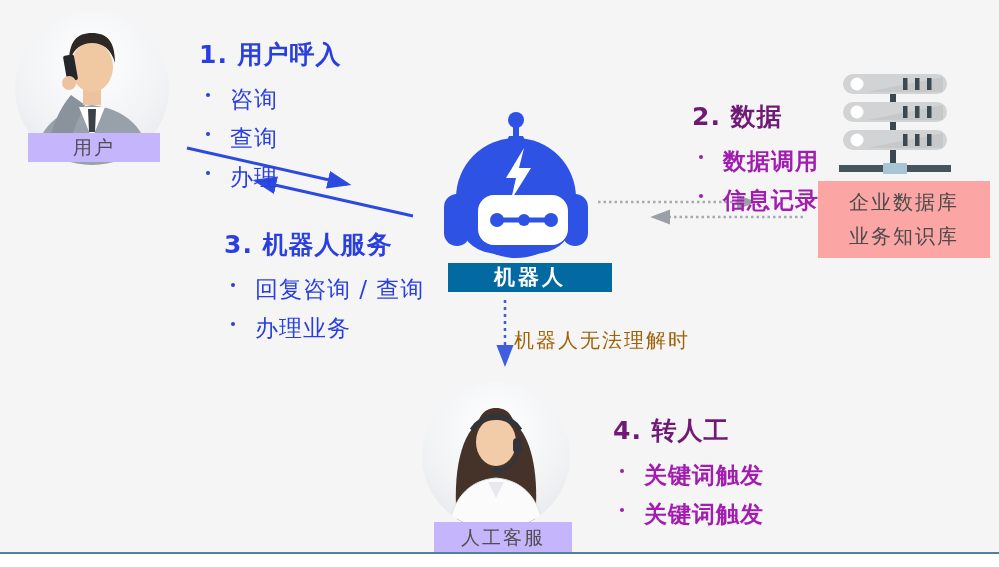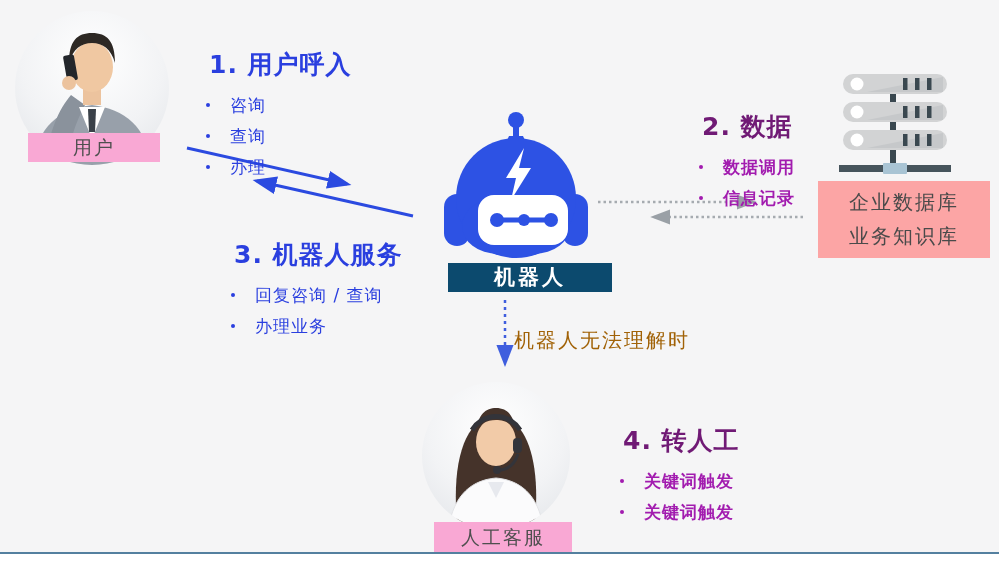--- a/index.html
+++ b/index.html
@@ -8,36 +8,36 @@
     background:#f5f5f6;
     font-family:"DejaVu Sans","Liberation Sans",sans-serif;
   }
   .overlay{position:absolute;left:0;top:0;z-index:1;pointer-events:none;}
   .photo{
     position:absolute;border-radius:50%;overflow:hidden;z-index:2;
     background:radial-gradient(circle at 50% 32%, #ffffff 0%, #f2f3f5 55%, #e0e3e7 100%);
   }
   .photo svg{display:block;}
   .photo-label{
-    position:absolute;z-index:3;background:#f9a8d4;color:#4f4f4f;
+    position:absolute;z-index:3;background:#c4b5fd;color:#4f4f4f;
     font-size:19px;text-align:center;letter-spacing:2px;
   }
   .step{position:absolute;z-index:2;}
-  .step h3{margin:12px;font-size:25px;font-weight:bold;letter-spacing:1px;}
+  .step h3{margin:2px;font-size:25px;font-weight:bold;letter-spacing:1px;}
   .step ul{list-style:none;margin:13px 0 0 0;padding:0;}
-  .step li{position:relative;padding-left:33px;font-size:17px;margin-bottom:8px;letter-spacing:1px;}
+  .step li{position:relative;padding-left:33px;font-size:23px;margin-bottom:8px;letter-spacing:1px;}
   .step li::before{
     content:'';position:absolute;left:9px;top:9px;width:4px;height:4px;
     border-radius:50%;background:currentColor;
   }
   .step.blue h3, .step.blue li{color:#2a3fdf;}
   .step.dark h3{color:#701a75;}
   .step.dark li{color:#a21caf;font-weight:bold;}
   .banner{
-    position:absolute;z-index:3;background:#0c4a6e;color:#ffffff;
+    position:absolute;z-index:3;background:#0369a1;color:#ffffff;
     font-weight:bold;font-size:21px;text-align:center;letter-spacing:3px;
   }
   .db-box{
     position:absolute;z-index:2;background:#fca5a5;color:#4a4a4a;
     display:flex;flex-direction:column;justify-content:space-evenly;align-items:center;
     font-size:20px;letter-spacing:2px;
   }
   .note{position:absolute;z-index:2;font-size:20px;color:#a16207;letter-spacing:2px;}
   .icon-abs{position:absolute;z-index:2;}
   .bottom-rule{position:absolute;left:0;top:552px;width:999px;height:2px;background:#54809f;z-index:4;}

